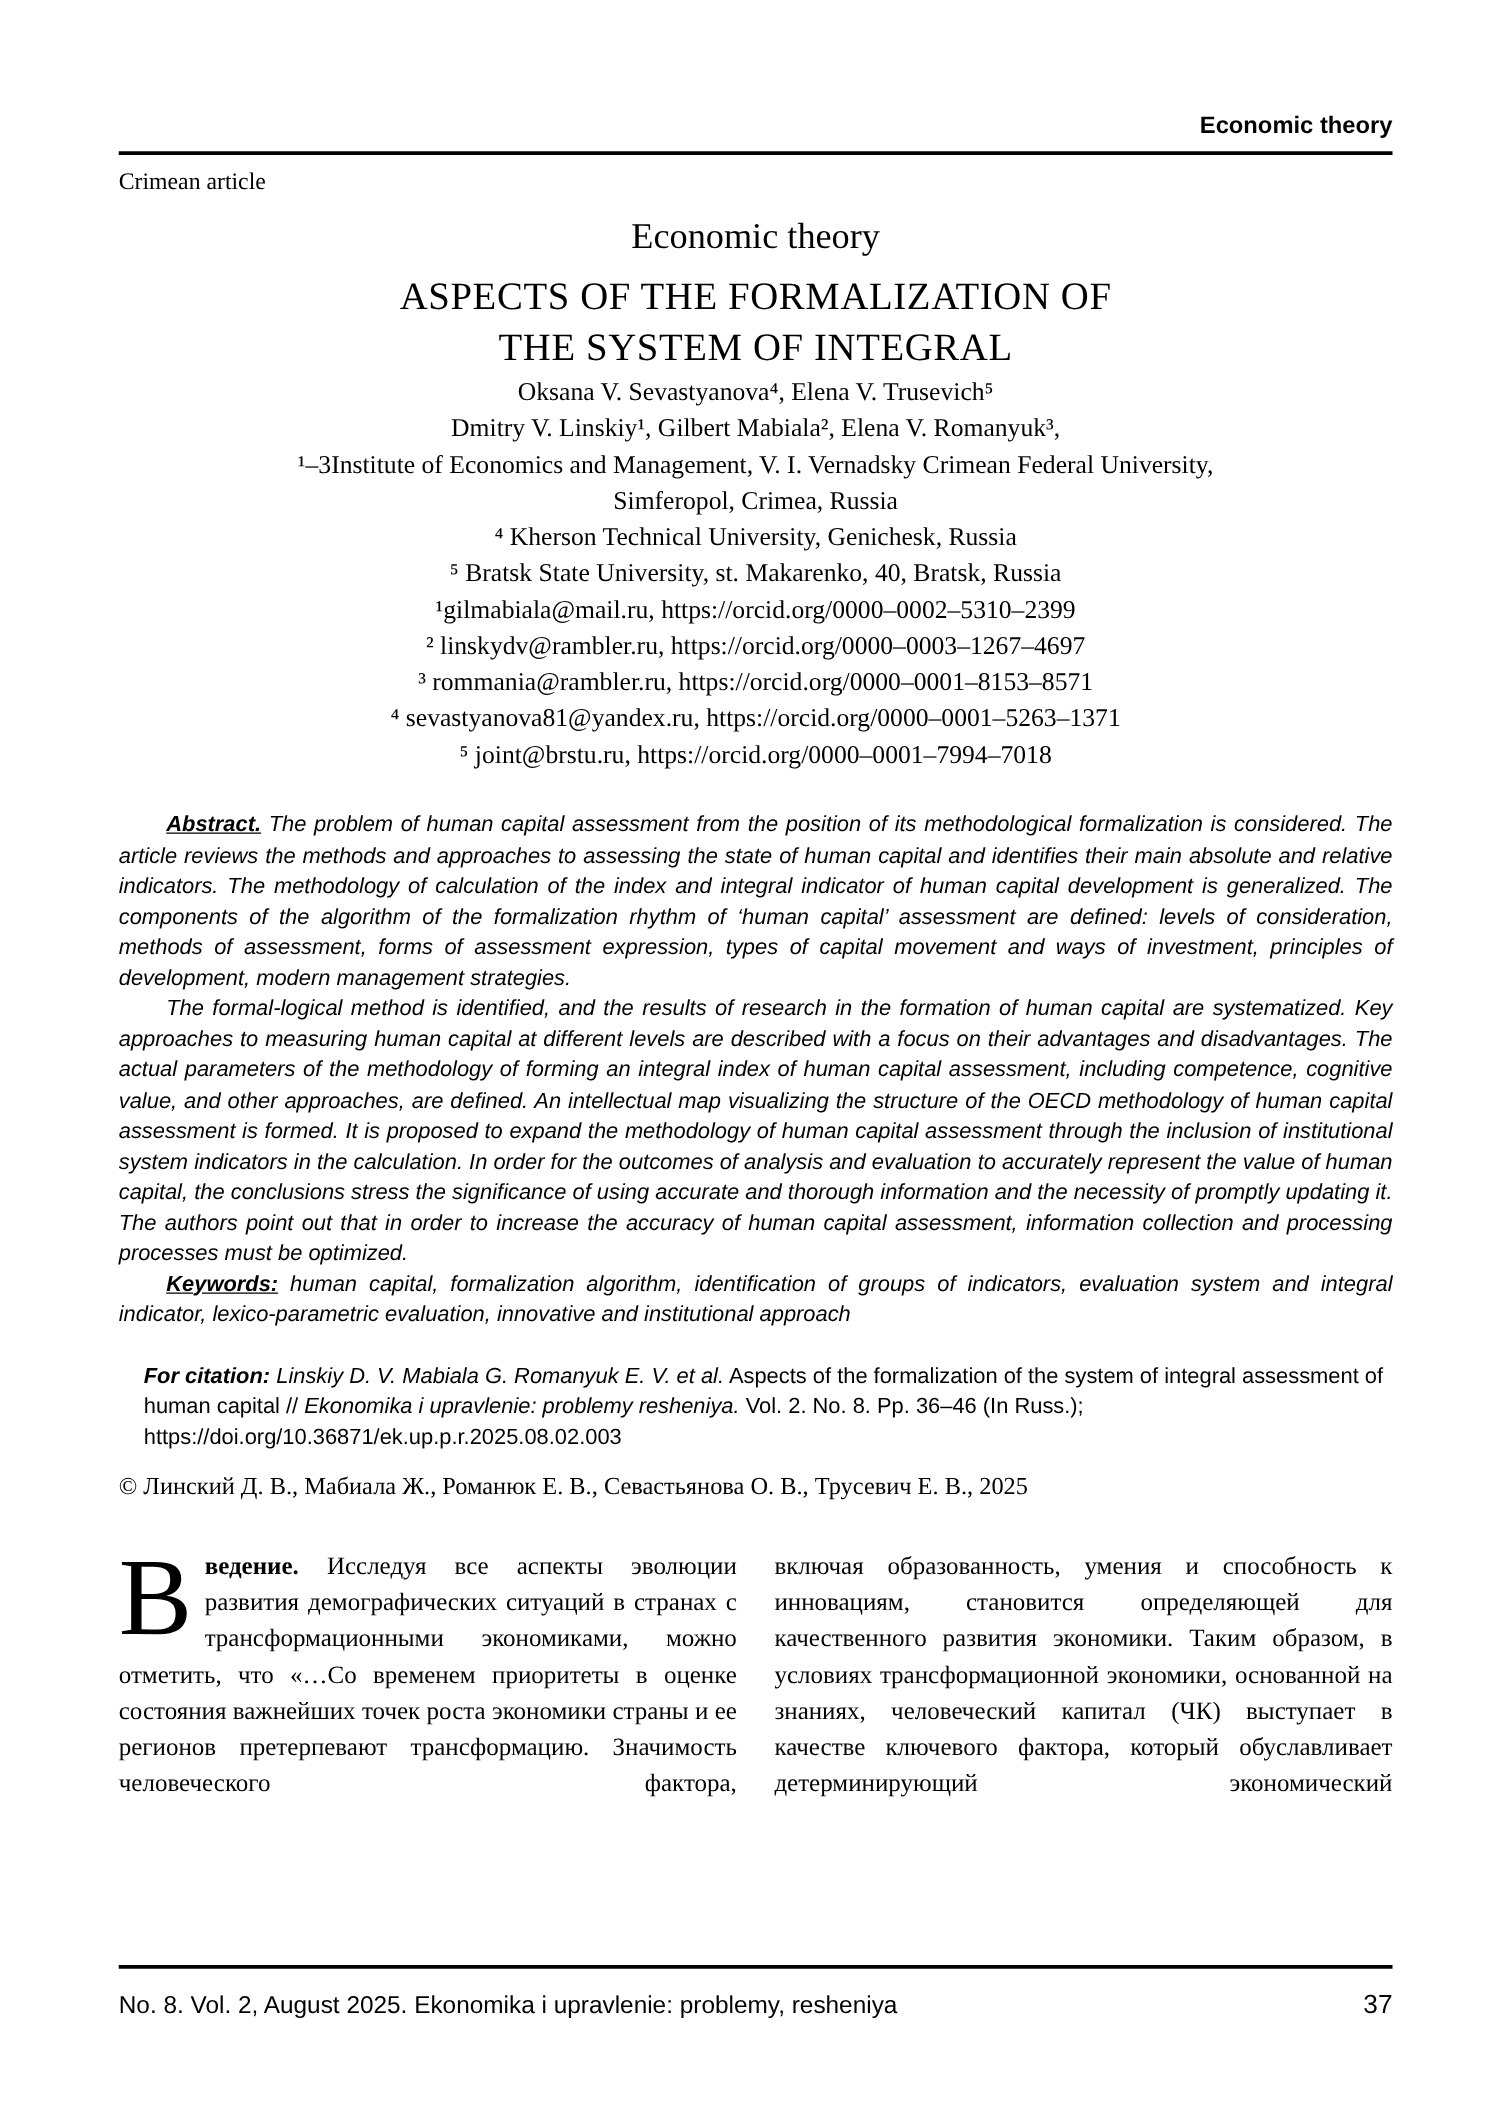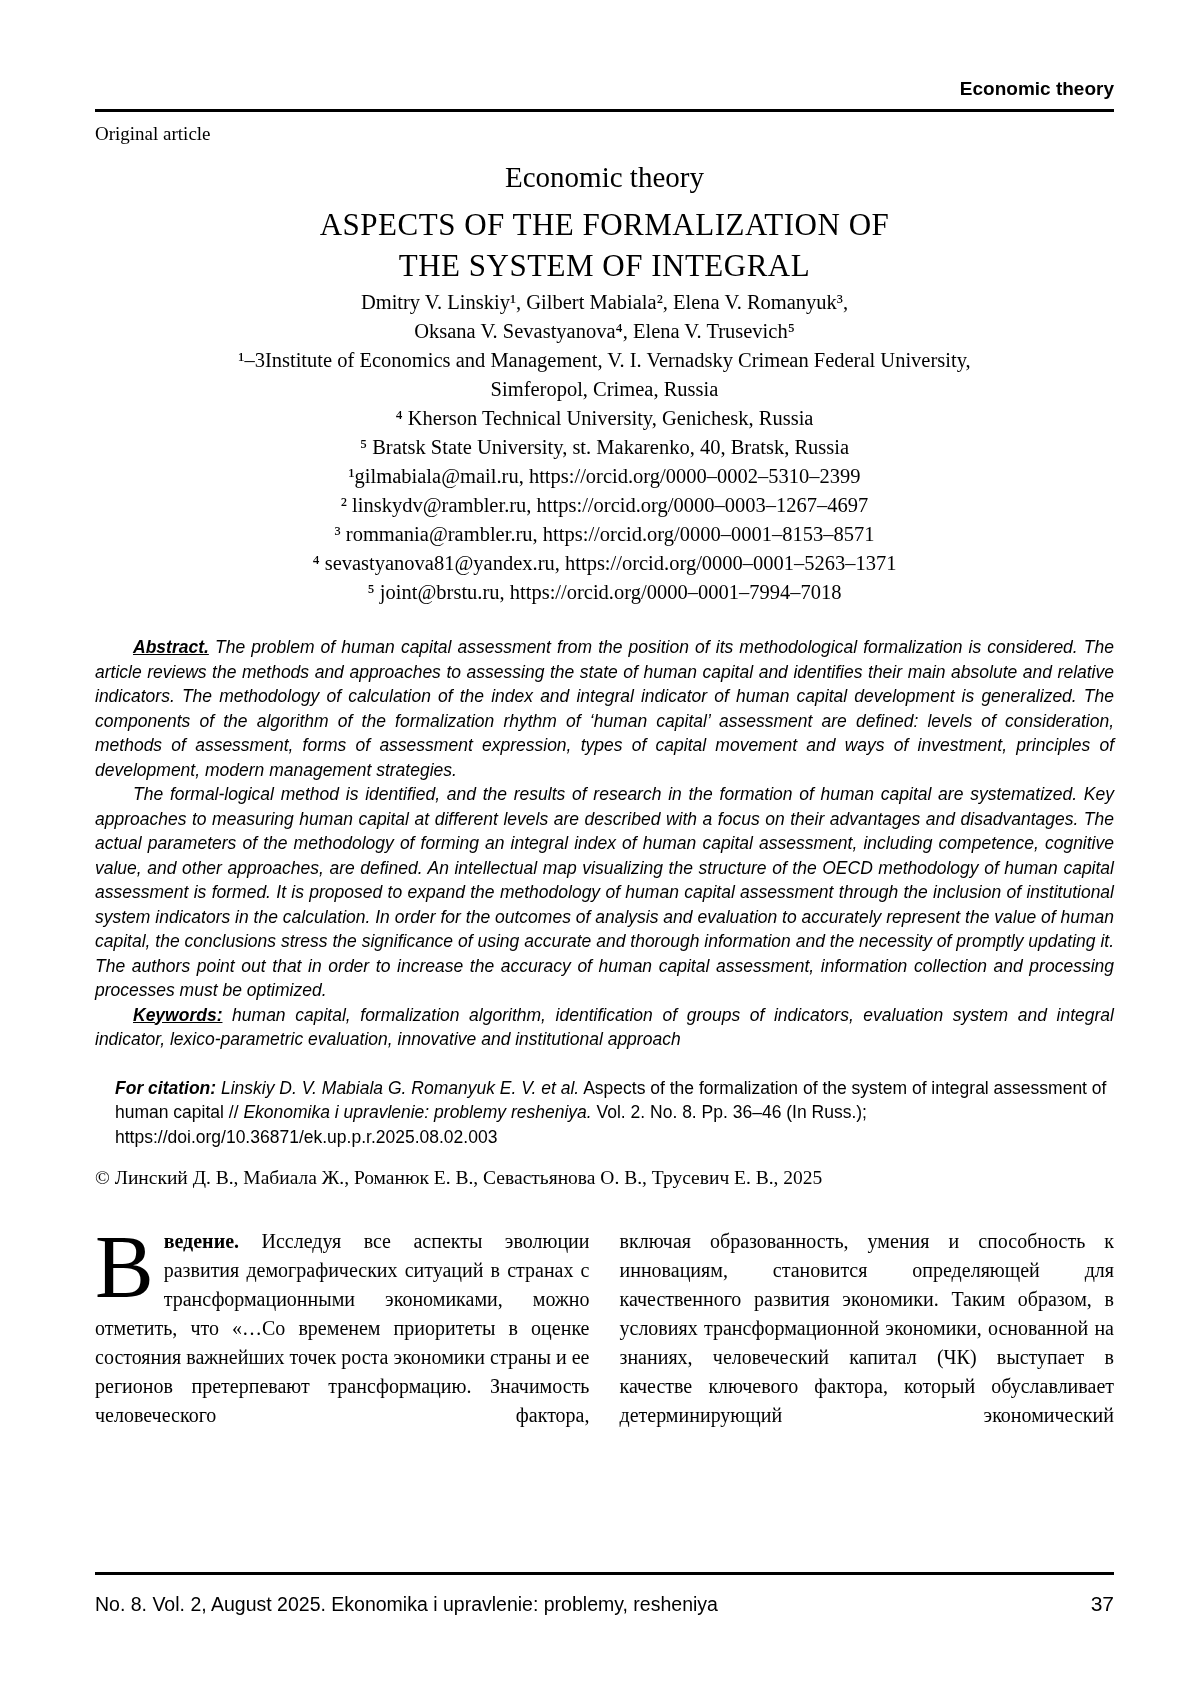--- a/index.html
+++ b/index.html
@@ -5,21 +5,21 @@
   html, body { margin:0; padding:0; background:#ffffff; }
   .page {
     position:relative;
     width:1200px; height:1698px;
     margin:0 auto;
     background:#ffffff;
     color:#000;
     font-family:"Liberation Serif","DejaVu Serif",serif;
     overflow:hidden;
   }
-  .content { padding:0 86px 0 95px; }
+  .content { padding:12px 86px 0 95px; }
 
   .running-head {
     padding-top:78px;
     text-align:right;
     font-family:"Liberation Sans","DejaVu Sans",sans-serif;
     font-weight:bold;
     font-size:19px;
   }
   .rule { height:3px; background:#000; }
   .top-rule { margin-top:9px; }
@@ -106,31 +106,31 @@
 </style>
 </head>
 <body>
 
 <div class="page">
   <div class="content">
 
     <div class="running-head">Economic theory</div>
     <div class="rule top-rule"></div>
 
-    <div class="article-type">Original article</div>
+    <div class="article-type">Crimean article</div>
 
     <h2 class="section-heading">Economic theory</h2>
 
     <h1 class="article-title">ASPECTS OF THE FORMALIZATION OF
 THE SYSTEM OF INTEGRAL</h1>
 
 
     <div class="center-block authors-block">
+      <div>Oksana V. Sevastyanova⁴, Elena V. Trusevich⁵</div>
       <div>Dmitry V. Linskiy¹, Gilbert Mabiala², Elena V. Romanyuk³,</div>
-      <div>Oksana V. Sevastyanova⁴, Elena V. Trusevich⁵</div>
     </div>
 
     <div class="center-block">
       <div class="prewrap">¹–3Institute of Economics and Management, V. I. Vernadsky Crimean Federal University,
 Simferopol, Crimea, Russia</div>
       <div>⁴ Kherson Technical University, Genichesk, Russia</div>
       <div>⁵ Bratsk State University, st. Makarenko, 40, Bratsk, Russia</div>
     </div>
 
     <div class="center-block">

